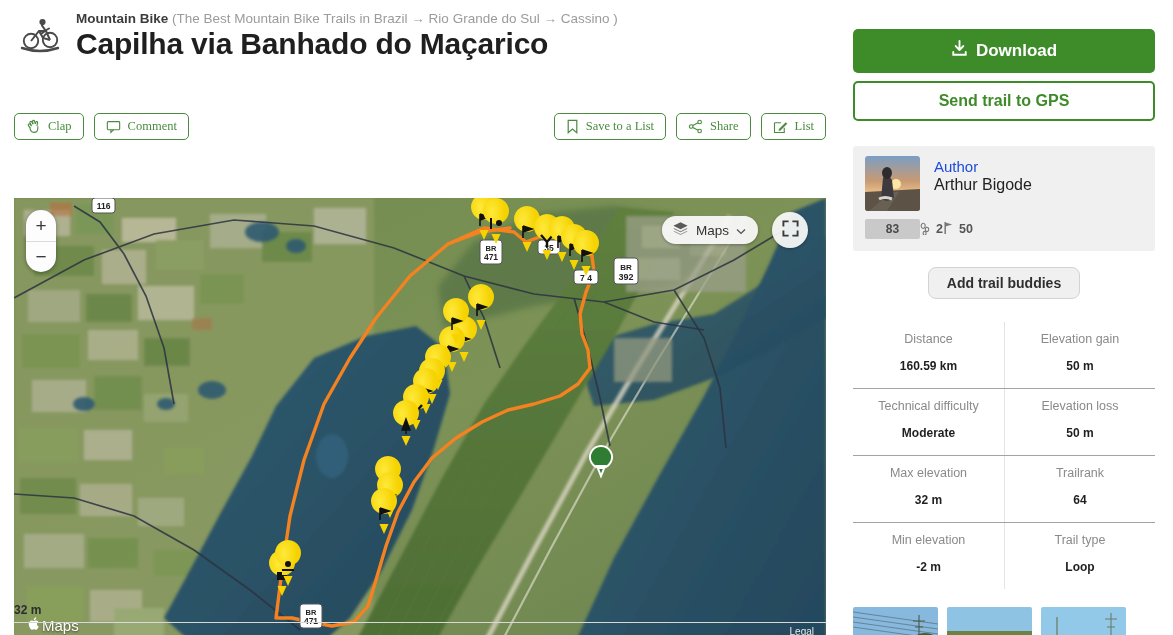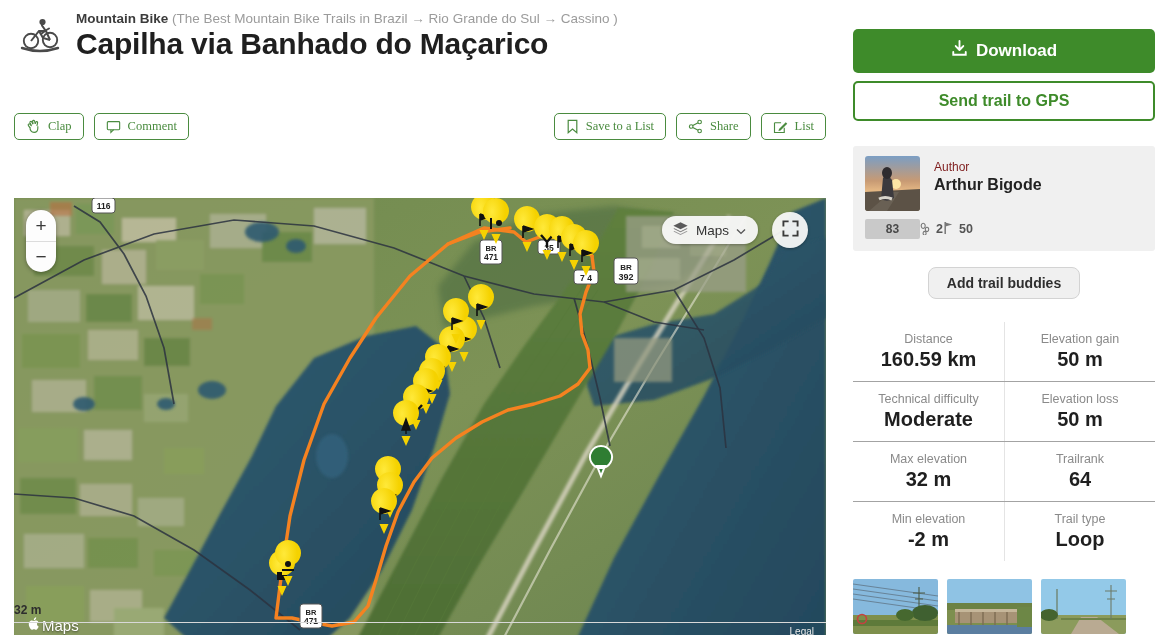--- a/index.html
+++ b/index.html
@@ -109,22 +109,22 @@
     font-family:"Liberation Sans", sans-serif;
   }
 
   .author-card {
     width:100%; margin-top:25px; background:#f0f0f0; border-radius:3px;
     padding:10px 12px 12px 12px; display:flex; flex-direction:column;
   }
   .author-top { display:flex; gap:14px; align-items:flex-start; }
   .avatar { width:55px; height:55px; border-radius:3px; overflow:hidden; flex:0 0 55px; position:relative; }
   .author-meta { padding-top:3px; }
-  .author-label { font-size:12px; color:#7f1d1d; line-height:16px; }
-  .author-name { font-size:16px; font-weight:bold; color:#222; line-height:20px; }
+  .author-label { font-size:15px; color:#1d4ed8; line-height:16px; }
+  .author-name { font-size:16px; font-weight:normal; color:#222; line-height:20px; }
   .author-stats { display:flex; align-items:center; margin-top:8px; }
   .score-badge {
     width:55px; height:20px; background:#c9c9c9; border-radius:2px;
     display:flex; align-items:center; justify-content:center;
     font-size:12px; font-weight:bold; color:#4a4a4a;
   }
   .mini-stat { display:flex; align-items:center; gap:5px; font-size:12.5px; font-weight:bold; color:#555; }
 
   .buddies-wrap { display:flex; justify-content:center; margin-top:16px; }
   .btn-buddies {
@@ -135,21 +135,21 @@
   }
 
   .stats-grid { margin-top:23px; width:100%; }
   .stats-row { display:flex; border-top:1px solid #a3a3a3; }
   .stats-row.first { border-top:none; }
   .stat-cell {
     flex:1 1 50%; padding:9px 4px 11px 4px; text-align:center;
   }
   .stat-cell.sep { border-left:1px solid #e4e4e4; }
   .stat-label { font-size:12.5px; color:#8a8a8a; line-height:17px; }
-  .stat-value { font-size:20px; font-weight:bold; color:#1f1f1f; line-height:21px; margin-top:1px; }
+  .stat-value { font-size:12px; font-weight:bold; color:#1f1f1f; line-height:21px; margin-top:8px; }
 
   .photo-strip { display:flex; gap:9px; margin-top:18px; }
   .photo-thumb { width:85px; height:55px; border-radius:2px; overflow:hidden; position:relative; cursor:pointer; }
 </style>
 </head>
 <body>
 
 <div class="page">
 
   <div class="left-col">

